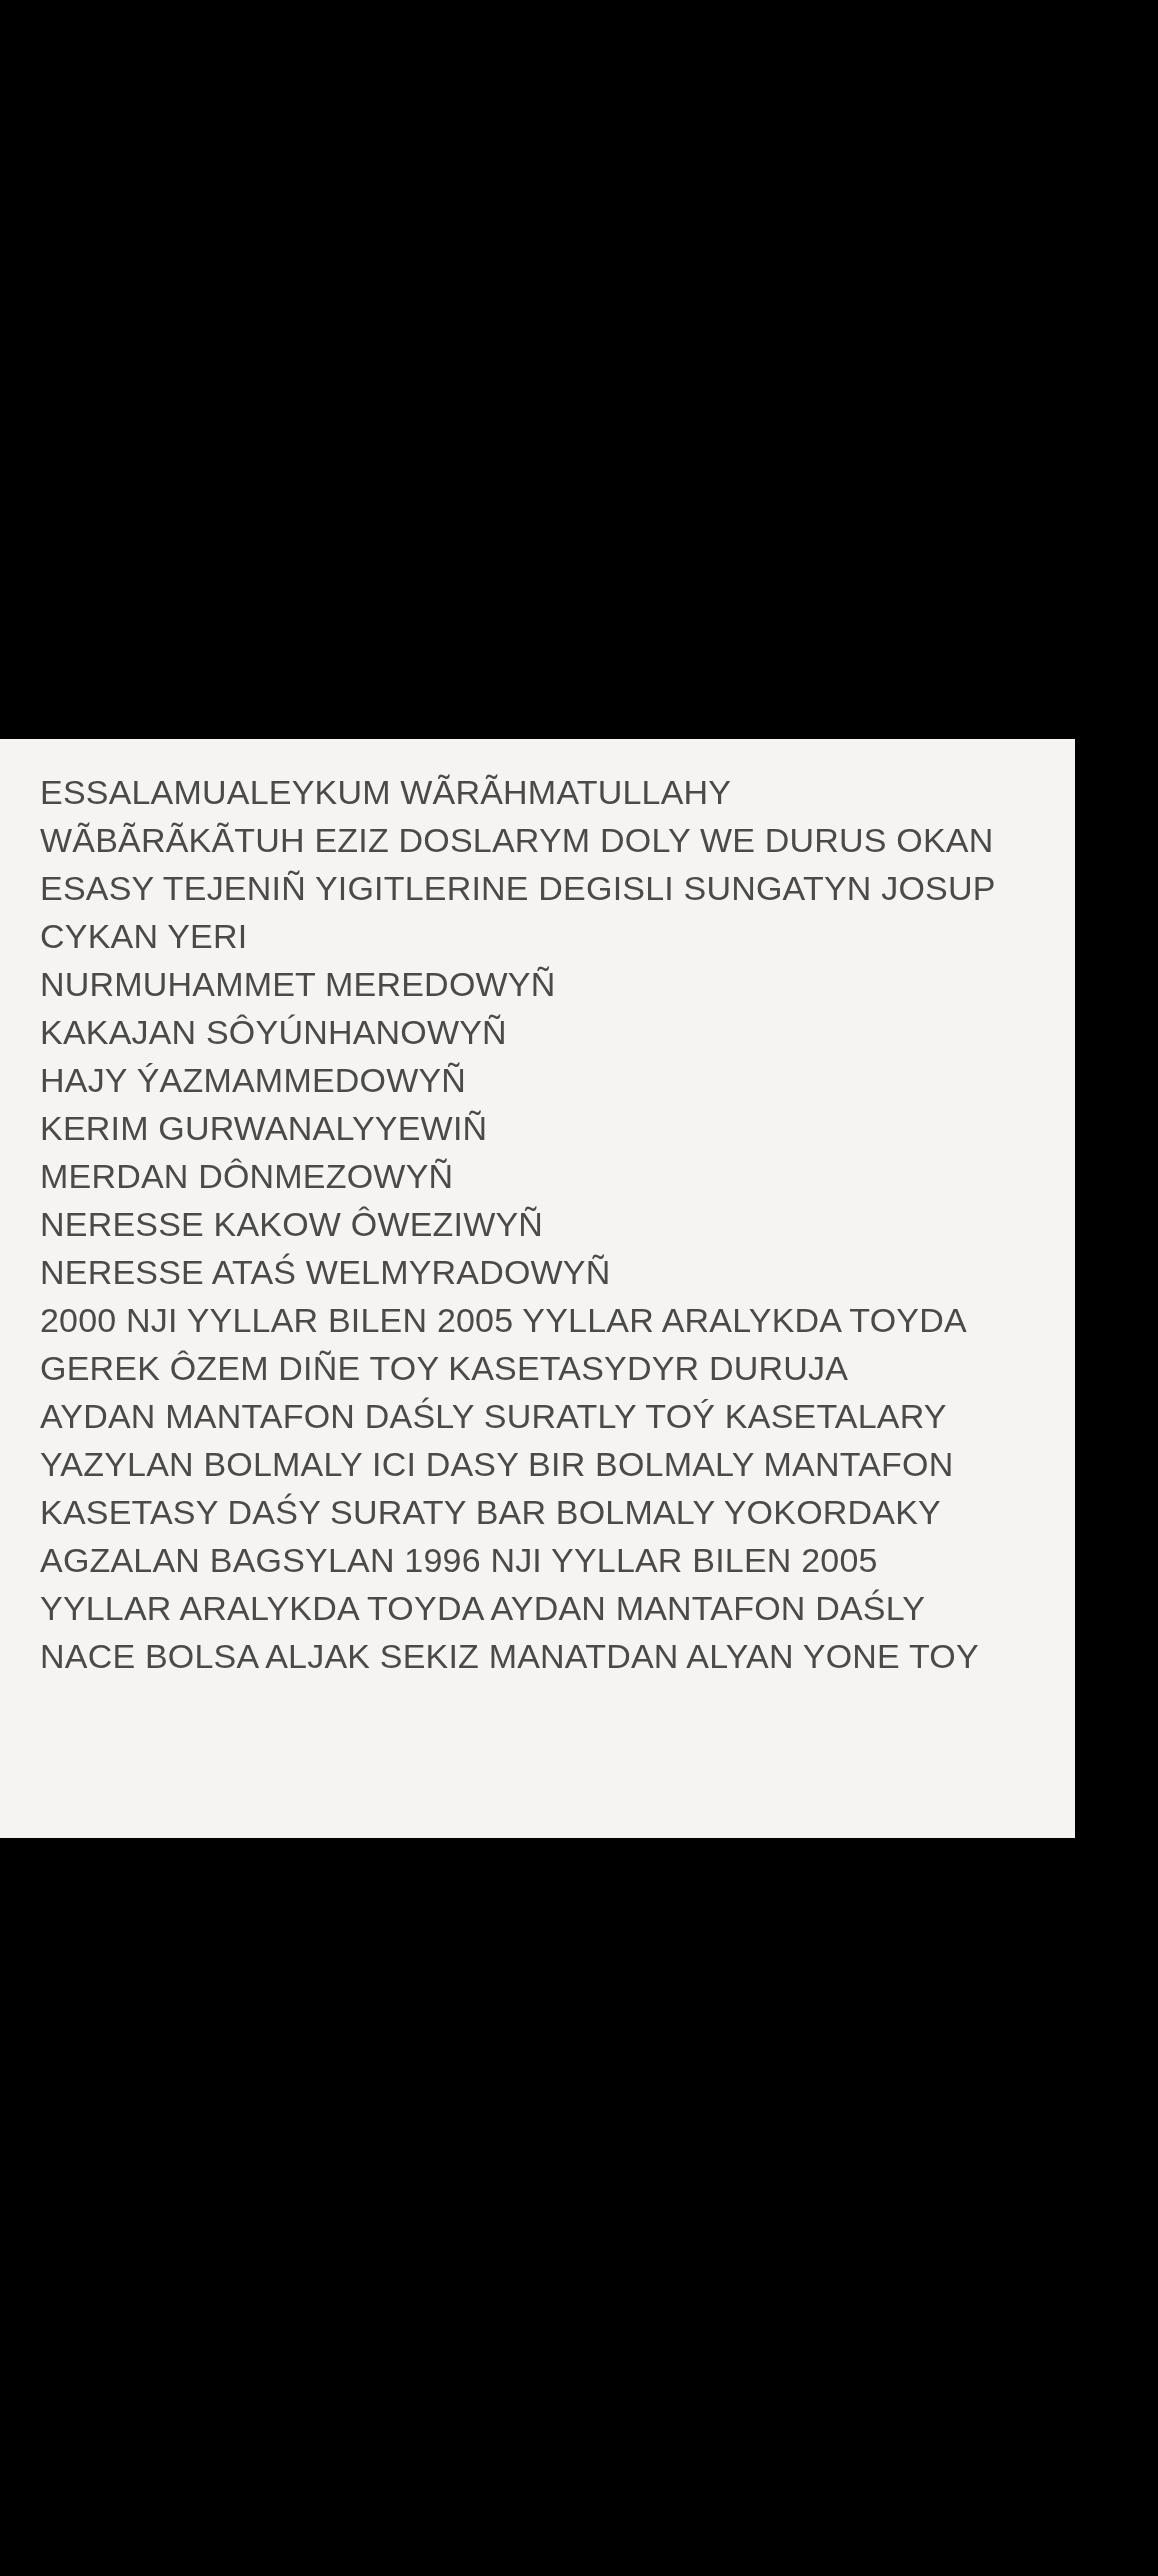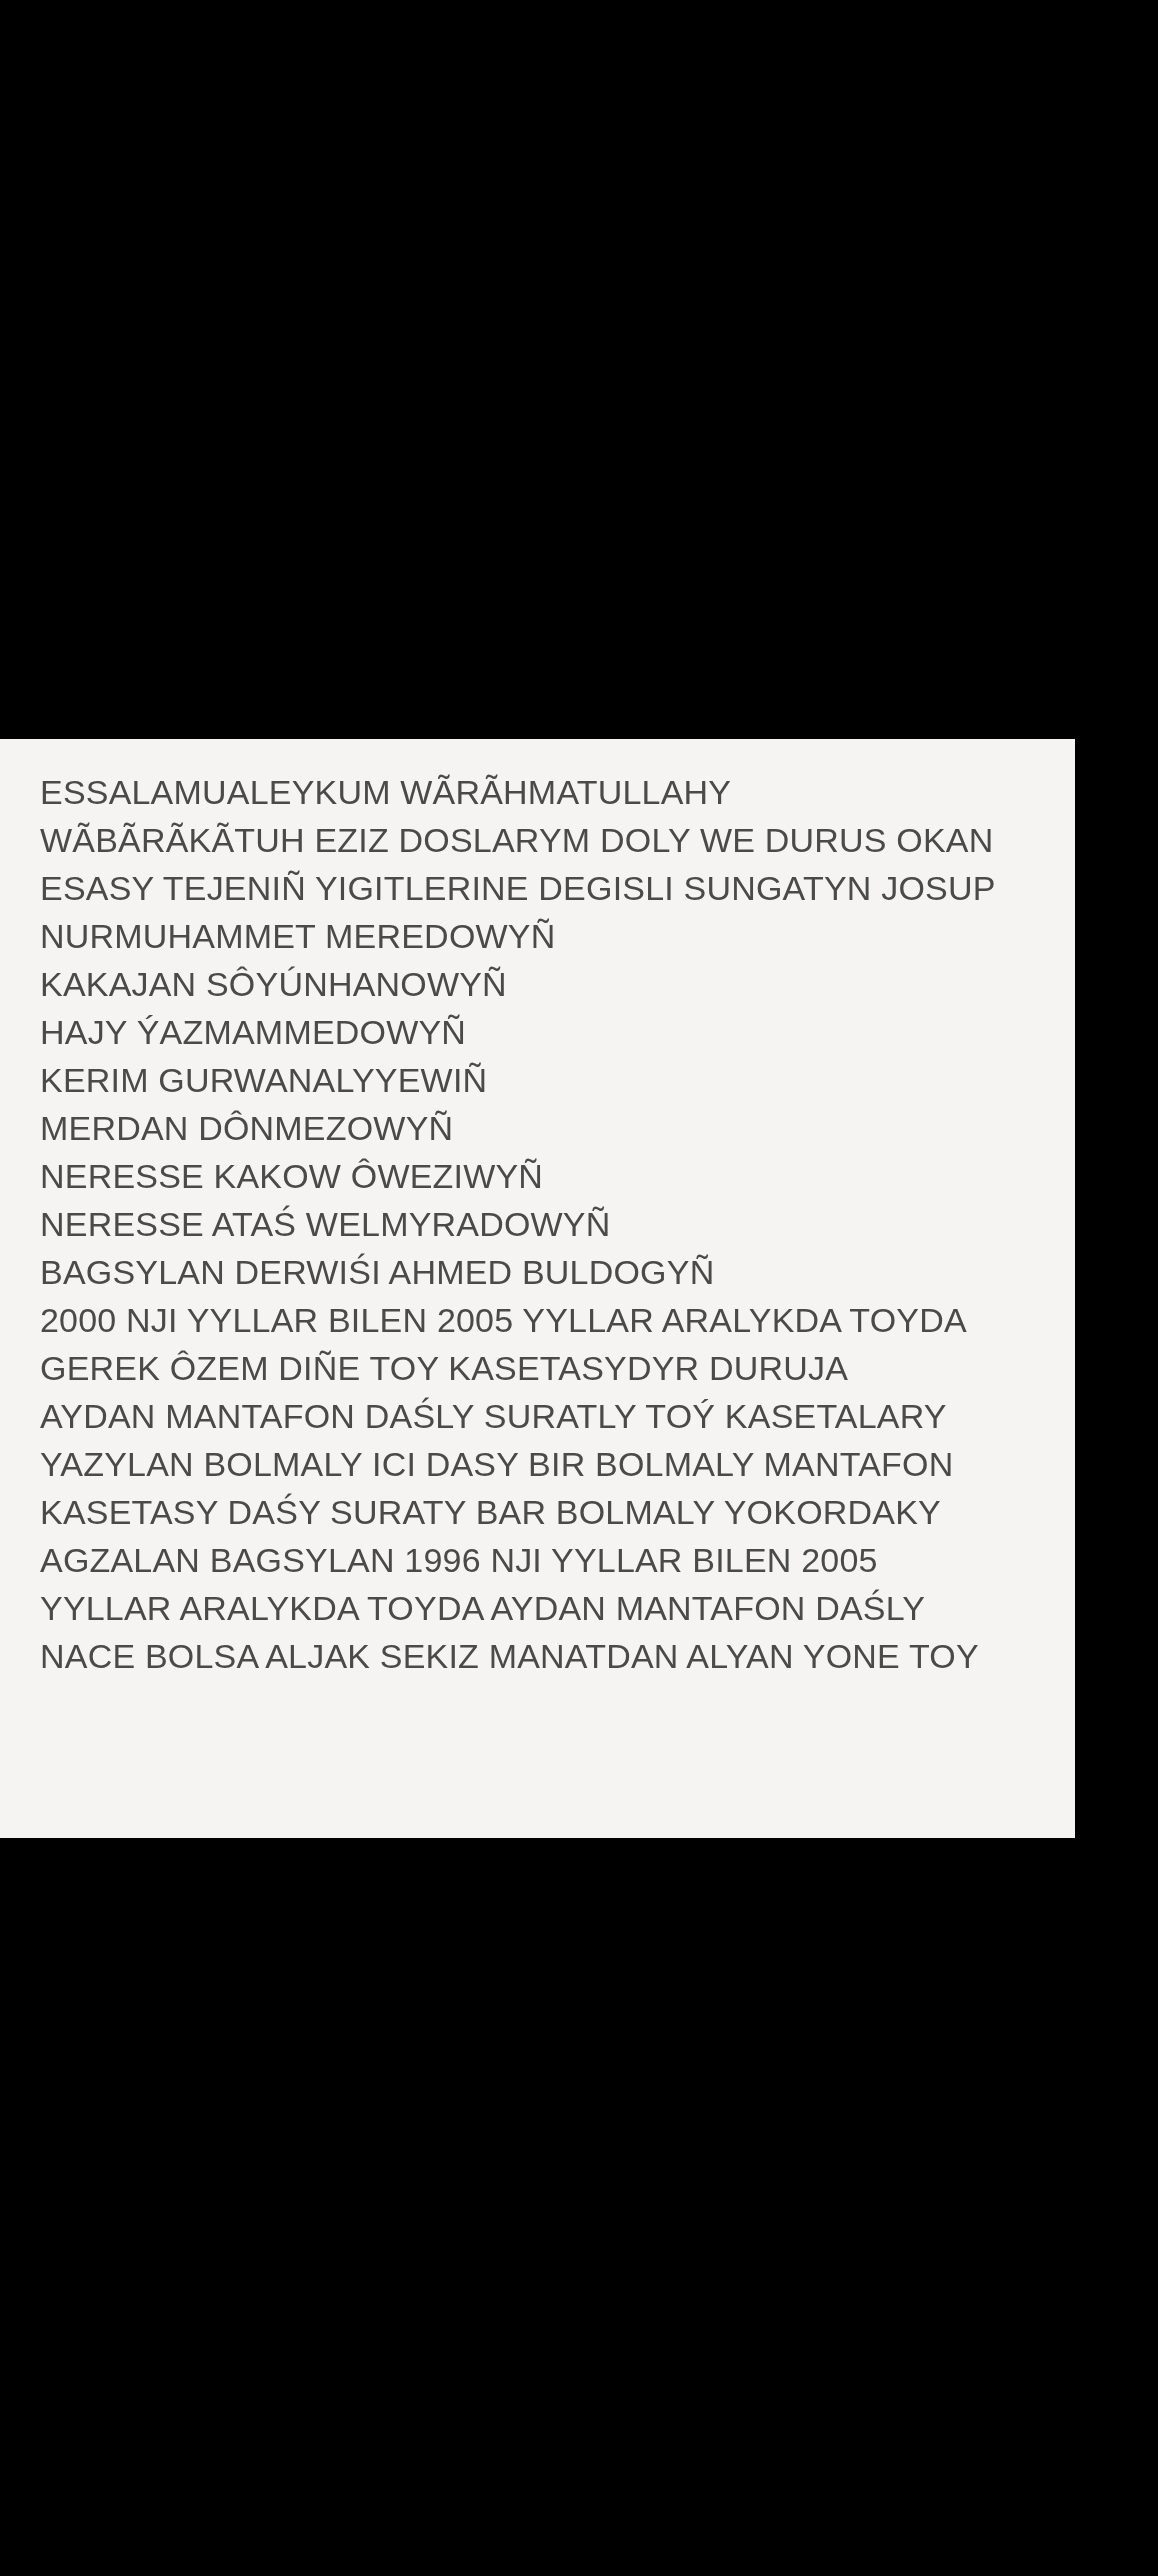--- a/index.html
+++ b/index.html
@@ -64,28 +64,28 @@
 <body>
 
 <div id="screen">
 
   <div id="top-letterbox"></div>
 
   <div id="text-panel">
     <div class="text-line">ESSALAMUALEYKUM WÃRÃHMATULLAHY</div>
     <div class="text-line">WÃBÃRÃKÃTUH EZIZ DOSLARYM DOLY WE DURUS OKAN</div>
     <div class="text-line">ESASY TEJENIÑ YIGITLERINE DEGISLI SUNGATYN JOSUP</div>
+    <div class="text-line">CYKAN YERI</div>
     <div class="text-line">NURMUHAMMET MEREDOWYÑ</div>
     <div class="text-line">KAKAJAN SÔYÚNHANOWYÑ</div>
     <div class="text-line">HAJY ÝAZMAMMEDOWYÑ</div>
     <div class="text-line">KERIM GURWANALYYEWIÑ</div>
     <div class="text-line">MERDAN DÔNMEZOWYÑ</div>
     <div class="text-line">NERESSE KAKOW ÔWEZIWYÑ</div>
     <div class="text-line">NERESSE ATAŚ WELMYRADOWYÑ</div>
-    <div class="text-line">BAGSYLAN DERWIŚI AHMED BULDOGYÑ</div>
     <div class="text-line">2000 NJI YYLLAR BILEN 2005 YYLLAR ARALYKDA TOYDA</div>
     <div class="text-line">GEREK ÔZEM DIÑE TOY KASETASYDYR DURUJA</div>
     <div class="text-line">AYDAN MANTAFON DAŚLY SURATLY TOÝ KASETALARY</div>
     <div class="text-line">YAZYLAN BOLMALY ICI DASY BIR BOLMALY MANTAFON</div>
     <div class="text-line">KASETASY DAŚY SURATY BAR BOLMALY YOKORDAKY</div>
     <div class="text-line">AGZALAN BAGSYLAN 1996 NJI YYLLAR BILEN 2005</div>
     <div class="text-line">YYLLAR ARALYKDA TOYDA AYDAN MANTAFON DAŚLY</div>
     <div class="text-line">NACE BOLSA ALJAK SEKIZ MANATDAN ALYAN YONE TOY</div>
   </div>
 

